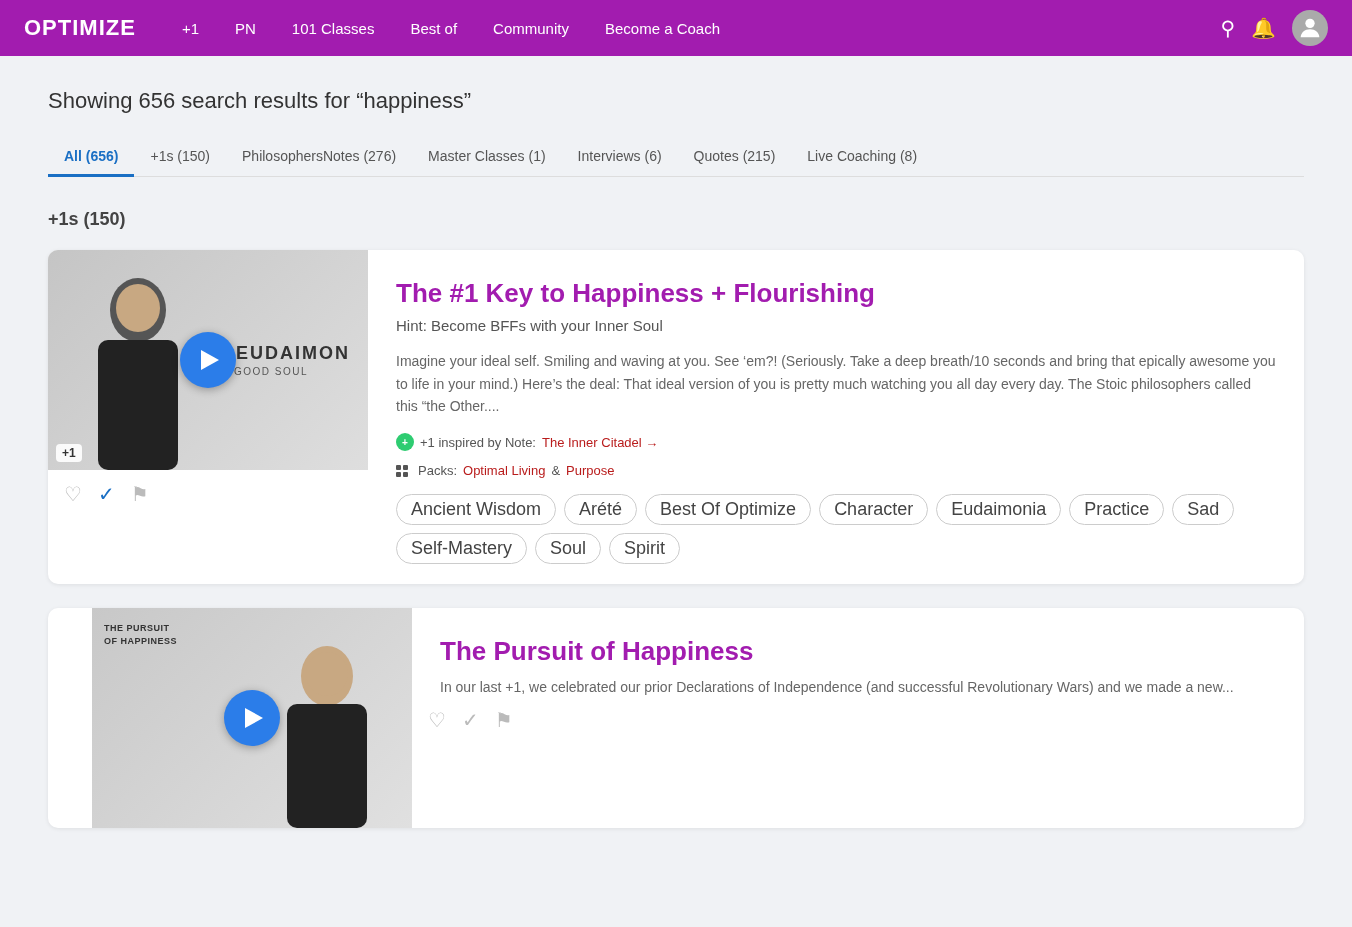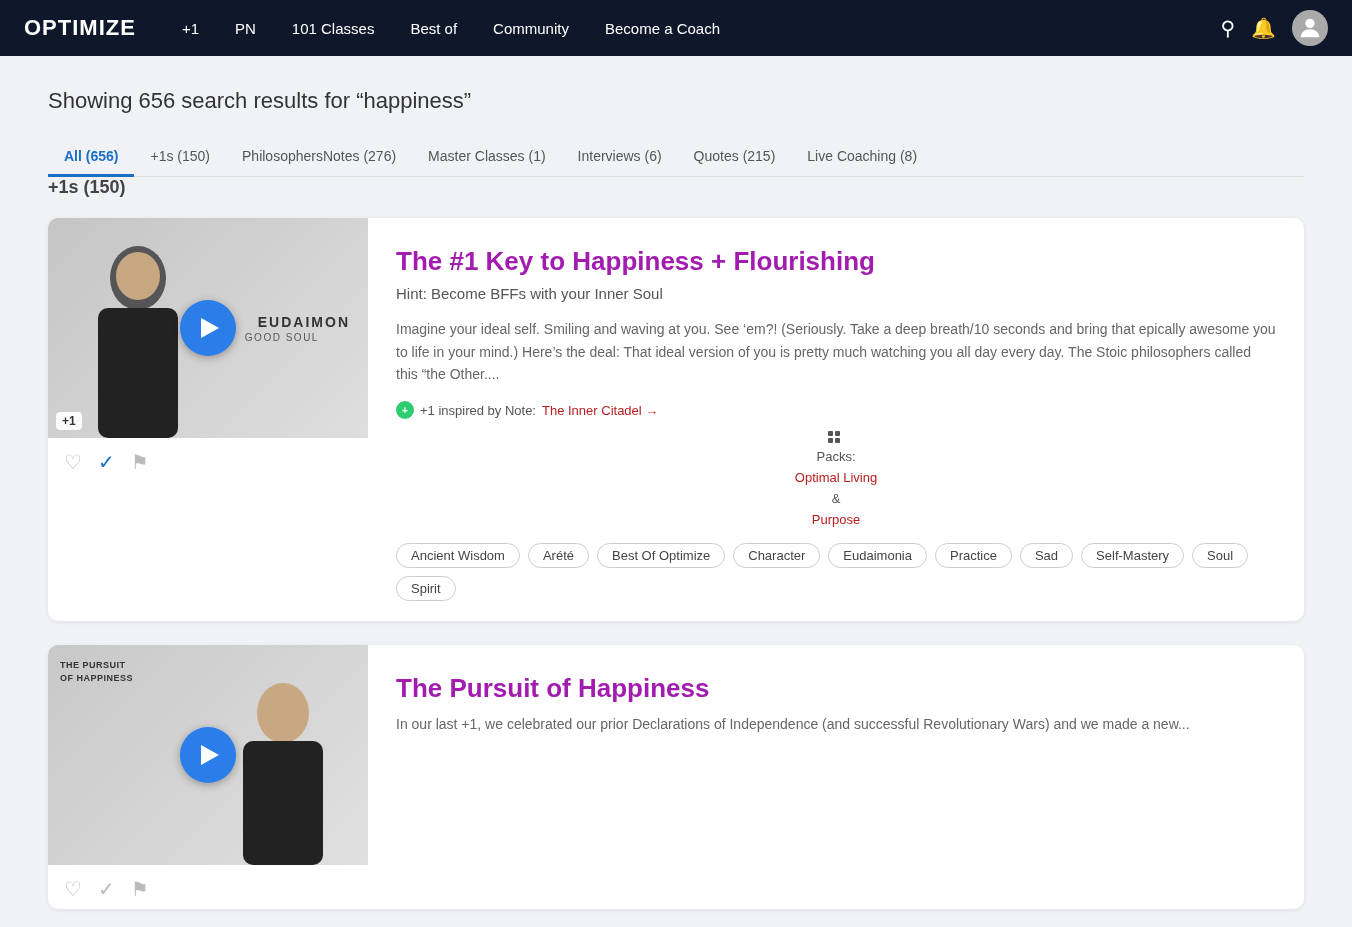--- a/index.html
+++ b/index.html
@@ -1,20 +1,20 @@
 <!DOCTYPE html>
 <html><head>
   <meta charset="utf-8">
   <style>
     * { box-sizing: border-box; margin: 0; padding: 0; }
     body { font-family: -apple-system, BlinkMacSystemFont, 'Segoe UI', sans-serif; background: #f0f2f5; color: #333; }
 
     
     nav {
-      background: #0f172a;
+      background: #a21caf;
       display: flex;
       align-items: center;
       padding: 0 24px;
       height: 56px;
       position: fixed;
       top: 0; left: 0; right: 0;
       z-index: 100;
     }
     .nav-logo {
       font-weight: 900;
@@ -69,20 +69,21 @@
       font-weight: 400;
       color: #333;
       margin-bottom: 24px;
     }
 
     
     .tabs {
       display: flex;
       gap: 0;
       border-bottom: 1px solid #ddd;
+      margin-bottom: 32px;
     }
     .tab {
       padding: 10px 16px;
       font-size: 14px;
       color: #555;
       cursor: pointer;
       border-bottom: 3px solid transparent;
       margin-bottom: -1px;
       white-space: nowrap;
     }
@@ -205,32 +206,31 @@
       flex-shrink: 0;
     }
     .card-note a, .card-link { color: #b91c1c; text-decoration: none; }
     .card-packs {
       display: flex;
       align-items: center;
       gap: 6px;
       font-size: 13px;
       color: #555;
       margin-bottom: 16px;
-      flex-direction: column;
     }
     .tags {
       display: flex;
       flex-wrap: wrap;
       gap: 8px;
     }
     .tag {
       border: 1px solid #ccc;
       border-radius: 20px;
       padding: 4px 14px;
-      font-size: 13px;
+      font-size: 18px;
       color: #444;
       cursor: pointer;
     }
   </style>
 </head>
 <body>
 
 <nav>
   <div class="nav-logo">OPTIMIZE</div>
   <div class="nav-items">
@@ -277,21 +277,21 @@
           <div style="position:absolute;bottom:0;left:20px;width:140px;height:200px;overflow:hidden;">
             <svg viewBox="0 0 140 200" width="140" height="200">
 
               <ellipse cx="70" cy="40" rx="28" ry="32" fill="#555"></ellipse>
               <rect x="30" y="70" width="80" height="130" rx="10" fill="#222"></rect>
               <ellipse cx="70" cy="38" rx="22" ry="24" fill="#c8a882"></ellipse>
             </svg>
           </div>
 
           <div style="position:absolute;top:50%;right:18px;transform:translateY(-50%);text-align:center;">
-            <div style="font-size:14px;font-weight:800;color:#333;letter-spacing:2px;margin-left:44px;">EUDAIMON</div>
+            <div style="font-size:18px;font-weight:800;color:#333;letter-spacing:2px;margin-left:44px;">EUDAIMON</div>
             <div style="font-size:10px;color:#555;letter-spacing:1.5px;margin-top:2px;">GOOD SOUL</div>
           </div>
 
           <div class="play-btn"></div>
 
           <div class="plus-one-badge">+1</div>
         </div>
       </div>
       <div class="card-actions">
         <span class="action-icon">♡</span>
@@ -335,21 +335,21 @@
         <span class="tag">Practice</span>
         <span class="tag">Sad</span>
         <span class="tag">Self-Mastery</span>
         <span class="tag">Soul</span>
         <span class="tag">Spirit</span>
       </div>
     </div>
   </div>
 
   <div class="card">
-    <div style="display:flex;flex-direction:column;width:320px;flex-shrink:0;">
+    <div style="display:flex;width:320px;flex-shrink:0;margin-left:44px;">
       <div class="card-thumbnail">
         <div style="width:100%;height:220px;position:relative;background:linear-gradient(135deg,#c8c8c8,#e0e0e0);display:flex;align-items:flex-end;">
 
           <div style="position:absolute;top:14px;left:12px;font-size:9px;font-weight:800;color:#333;letter-spacing:0.5px;line-height:1.4;">THE PURSUIT<br>OF HAPPINESS</div>
 
           <div style="position:absolute;bottom:0;right:20px;width:130px;height:190px;overflow:hidden;">
             <svg viewBox="0 0 130 190" width="130" height="190">
               <ellipse cx="65" cy="38" rx="26" ry="30" fill="#c8a882"></ellipse>
               <rect x="25" y="66" width="80" height="124" rx="10" fill="#222"></rect>
               <ellipse cx="65" cy="36" rx="21" ry="22" fill="#c8a882"></ellipse>

